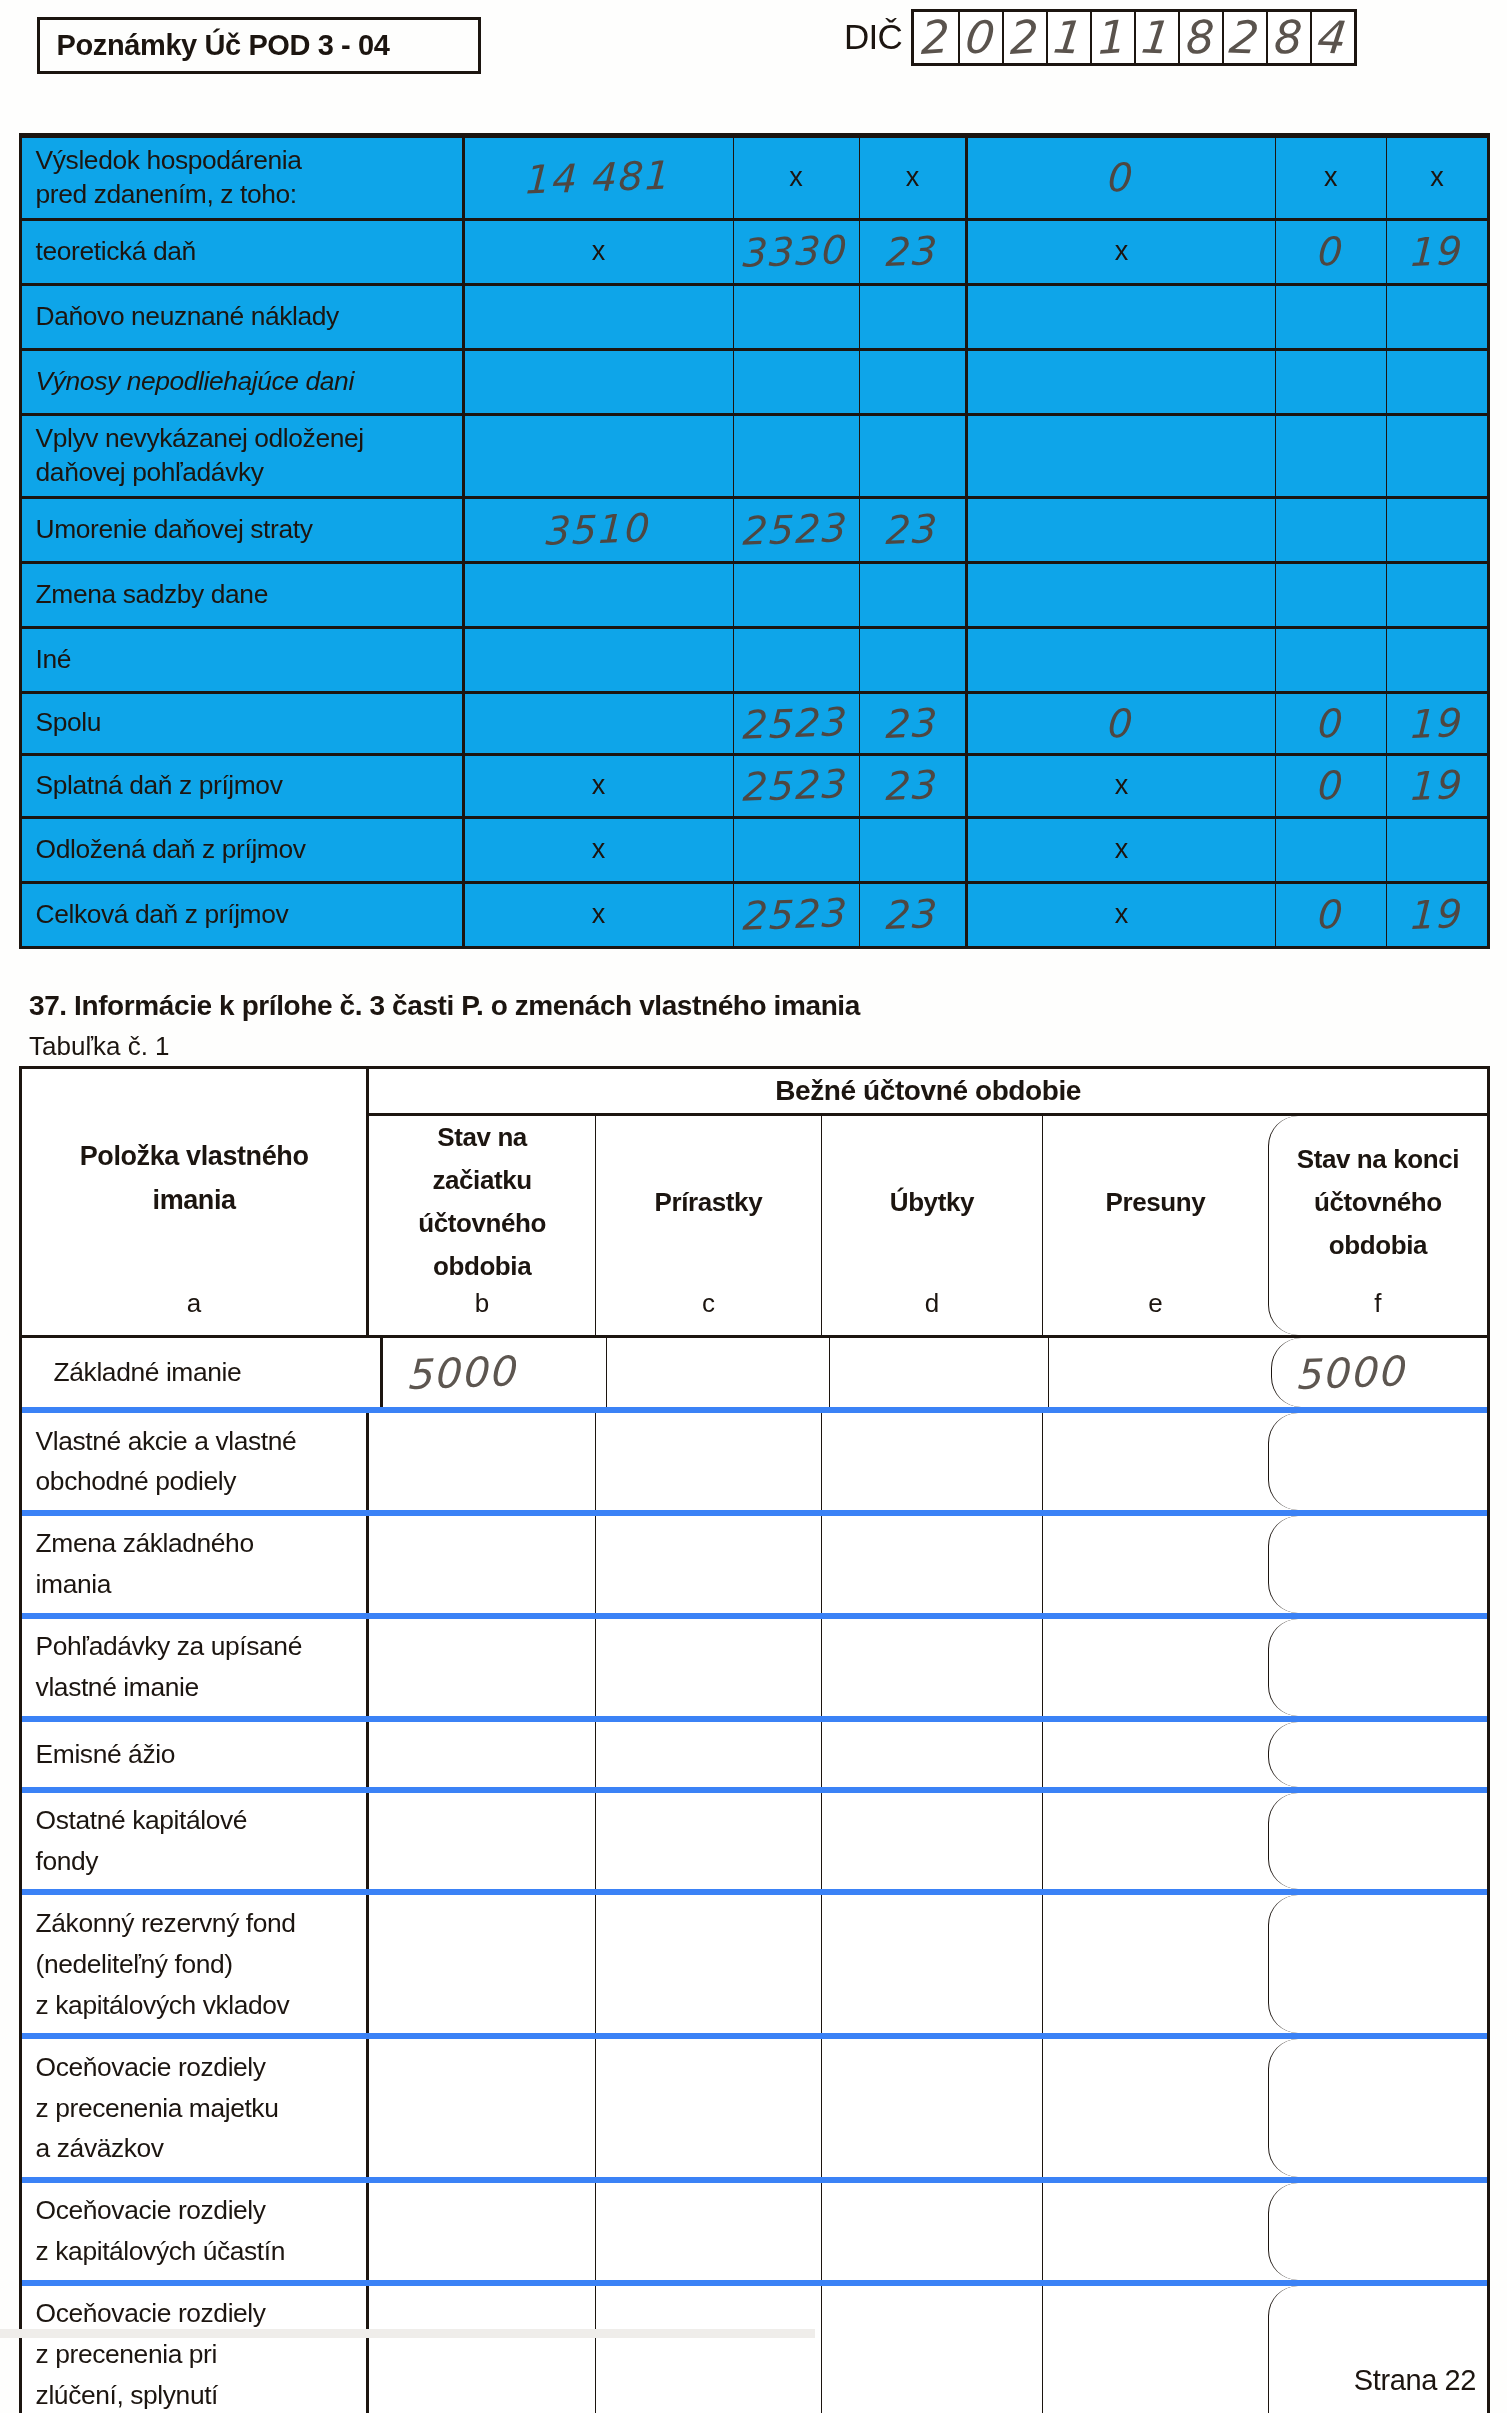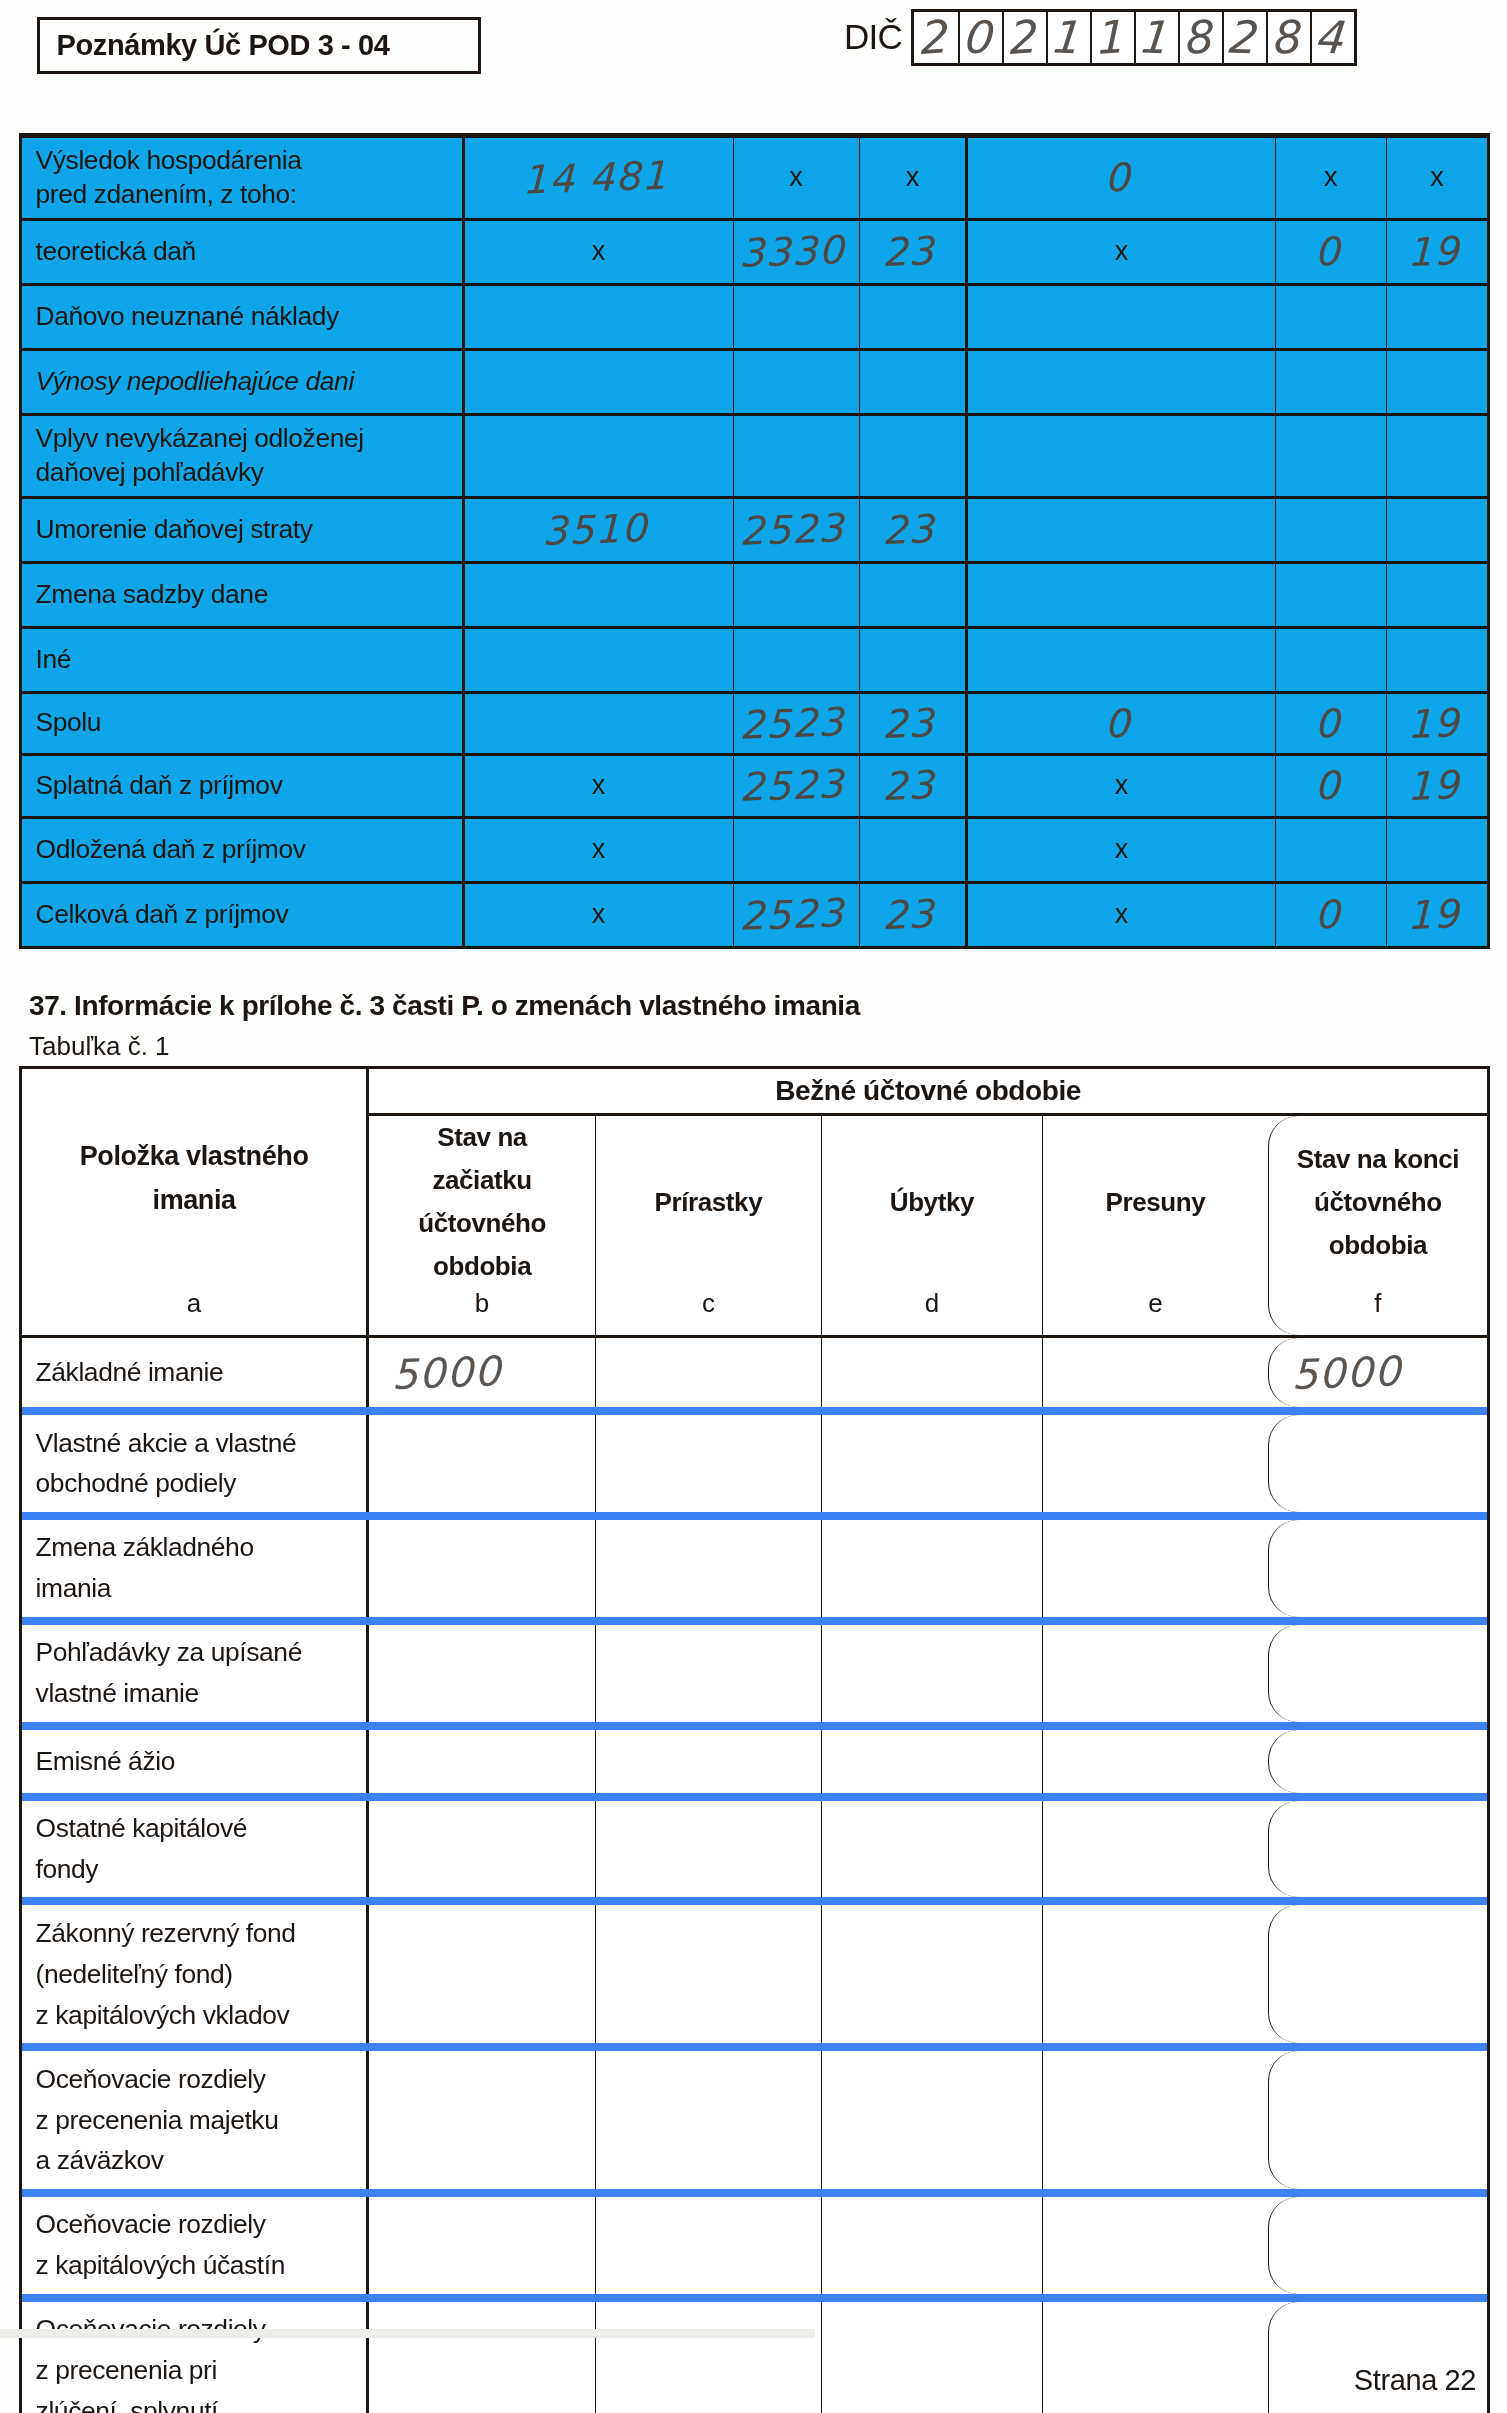--- a/index.html
+++ b/index.html
@@ -94,22 +94,22 @@
   .t2-col { display:flex; flex-direction:column; border-left:1.5px solid #1c1510; }
   .t2-col:first-child { border-left:none; }
   .t2w0 { width:20.2%; } .t2w1 { width:20.2%; } .t2w2 { width:19.8%; }
   .t2w3 { width:20.2%; } .t2w4 { width:19.6%;border-radius:30px; }
   .t2-title {
     flex:1; display:flex; align-items:center; justify-content:center;
     text-align:center; font-weight:700; font-size:26px; line-height:1.65;
     white-space:pre-line; letter-spacing:-0.4px;
   }
   .t2-letter { height:47px; display:flex; align-items:flex-start; justify-content:center; font-size:26px; }
-  .t2-row { display:flex; border-top:8px solid #3b82f6; }
-  .t2-row:first-child { border-top:none; }
+  .t2-row { display:flex; border-top:6px solid #3b82f6; }
+  .t2-row:first-child { border-top:none;padding-left:18px; }
   .t2-lab {
     width:23.7%; border-right:3px solid #1c1510;
     display:flex; align-items:center;
     padding:7.5px 9px 7.5px 13.6px;
     font-size:26.4px; line-height:1.55; letter-spacing:-0.4px;
     white-space:pre-line;
   }
   .t2-vals { flex:1; display:flex; }
   .t2-cell { display:flex; align-items:center; padding-left:26px; border-left:1.5px solid #1c1510; }
   .t2-cell:first-child { border-left:none; }

